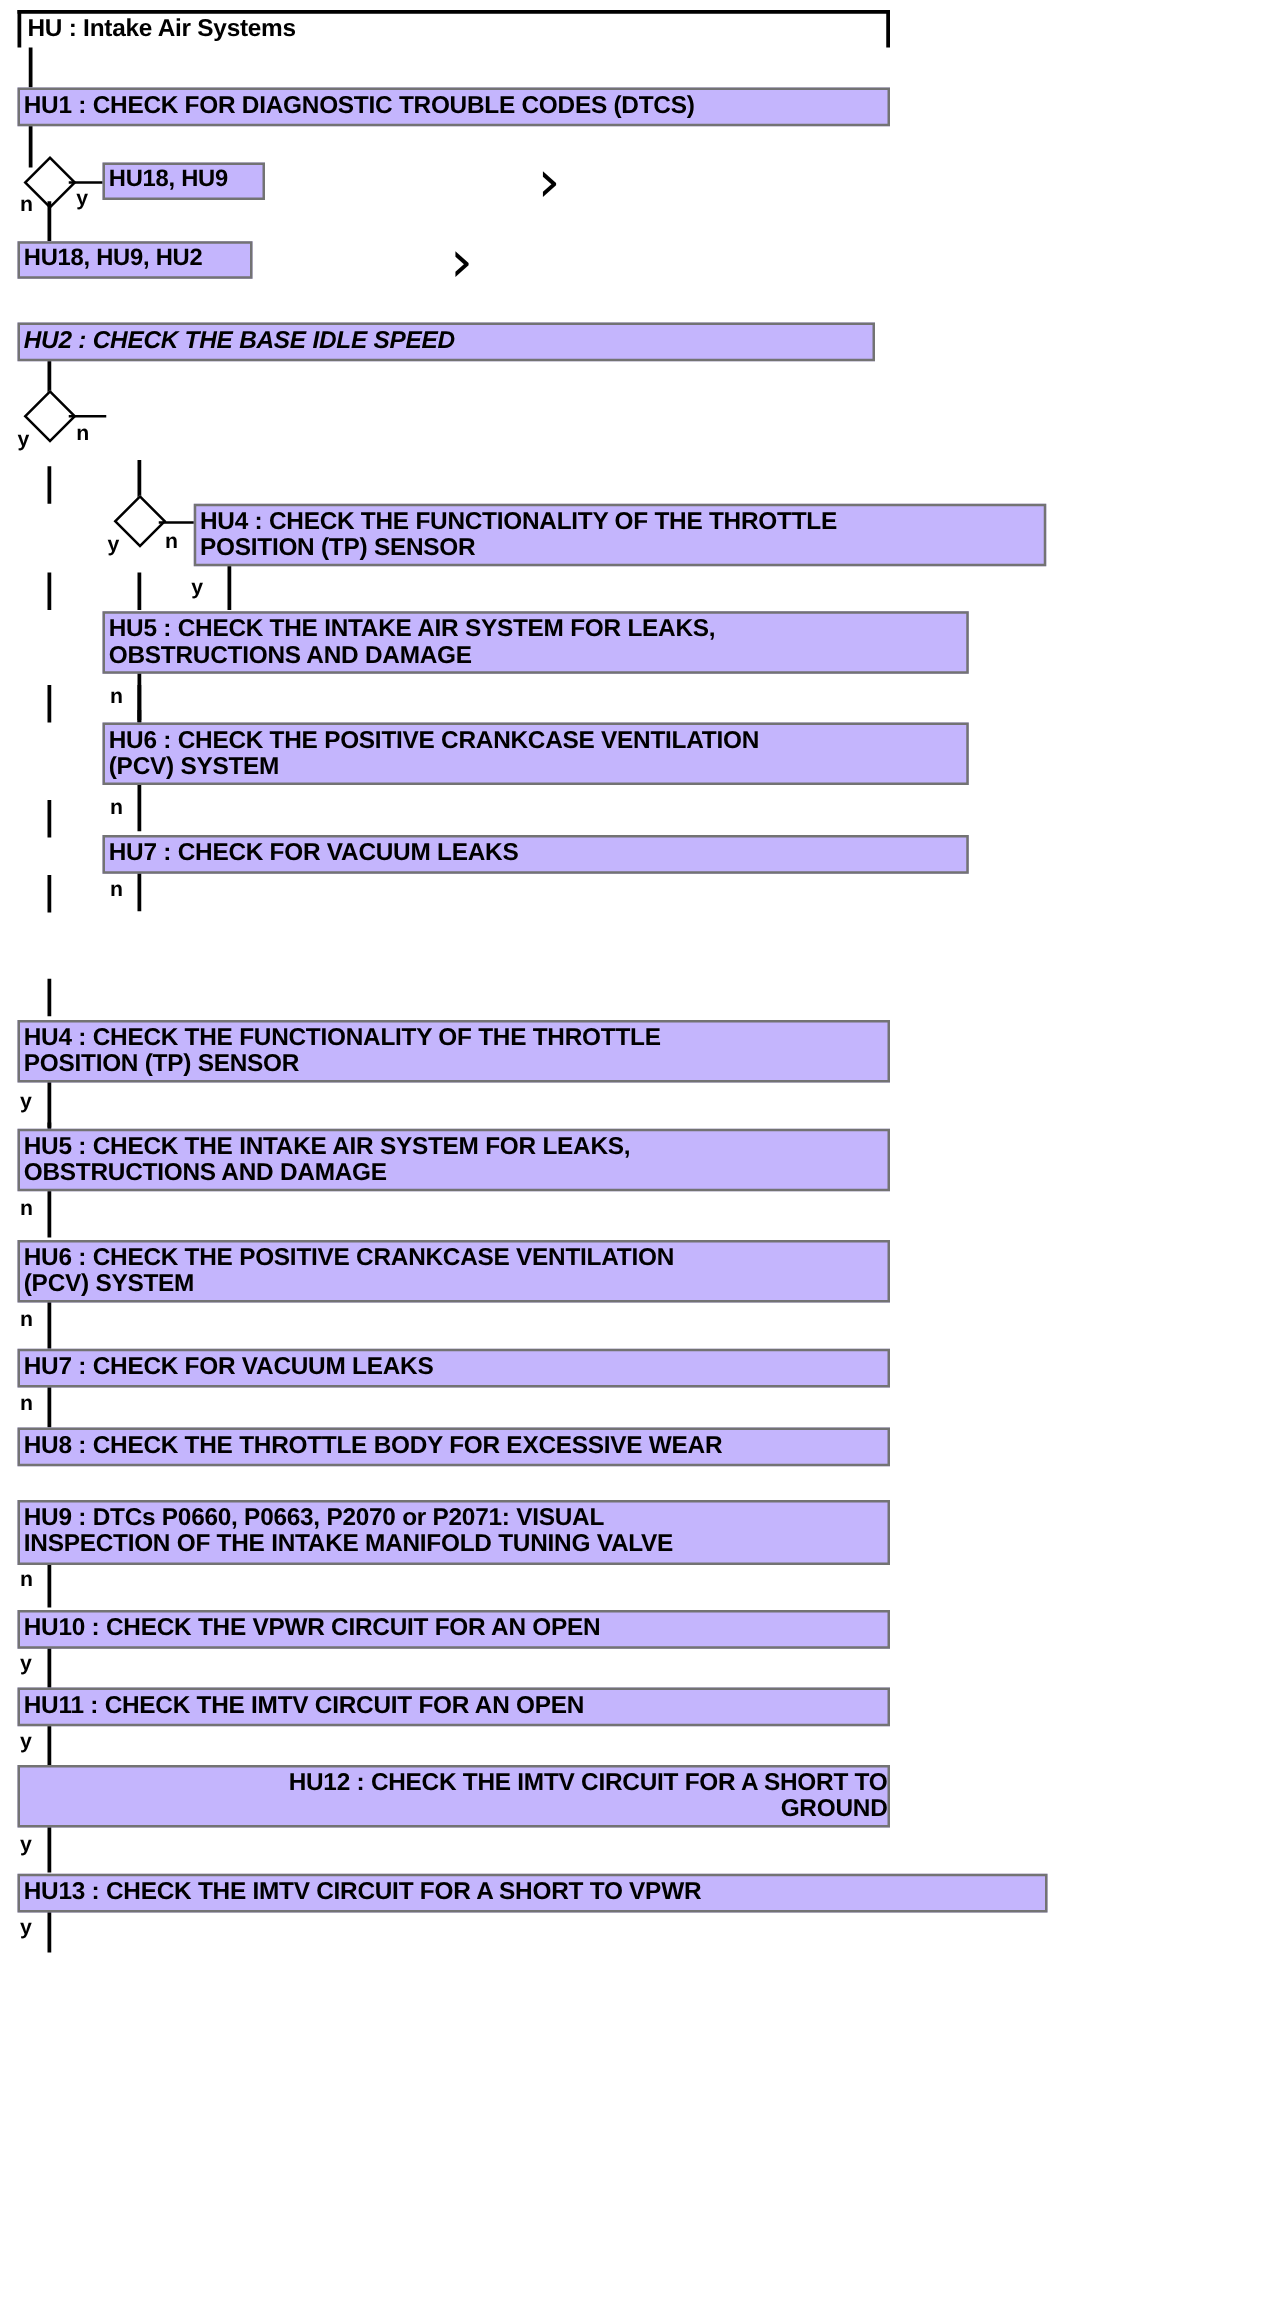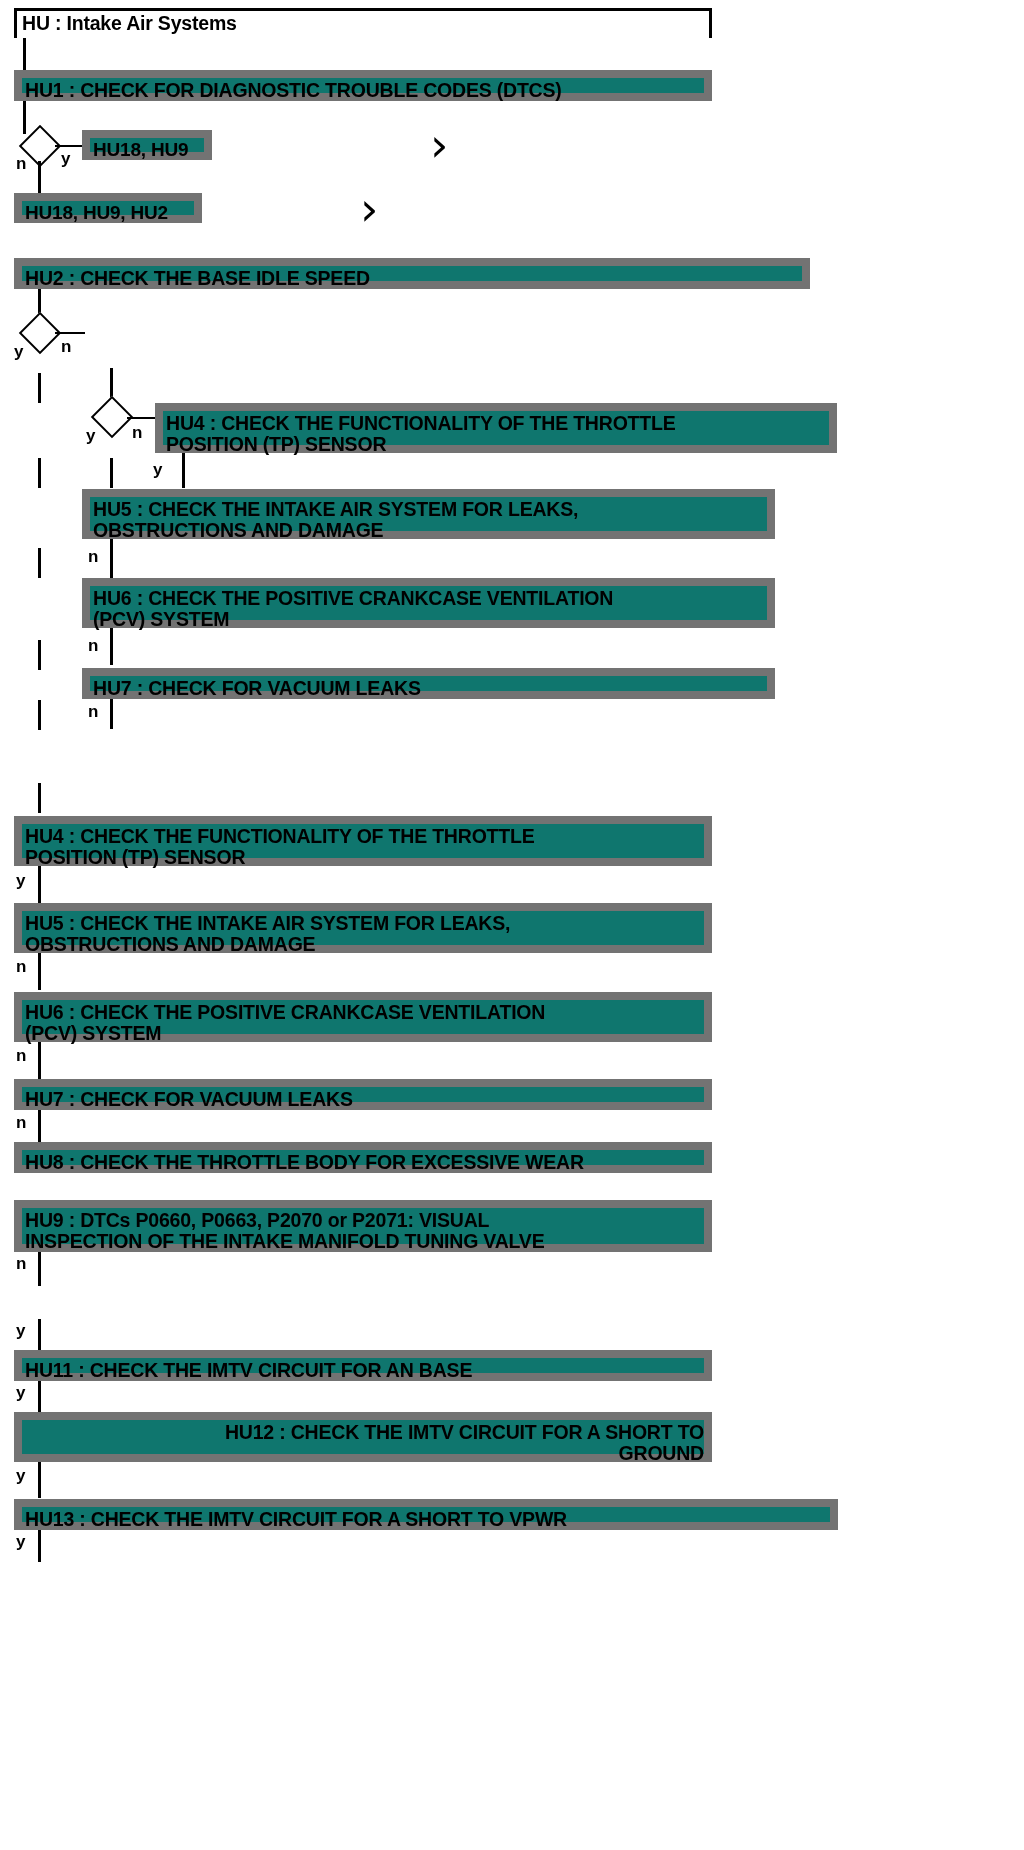--- a/index.html
+++ b/index.html
@@ -13,22 +13,22 @@
     position:relative;
     width:1024px;
     height:1850px;
     background:#fff;
     overflow:hidden;
   }
   
   .node{
     position:absolute;
     box-sizing:border-box;
-    border:8px solid #737373;
-    background:#0f766e;
+    border:2px solid #737373;
+    background:#c4b5fd;
     font-weight:bold;
     line-height:1.06;
     letter-spacing:-0.2px;
     padding:2px 0 2px 3px;
     white-space:pre-line;
     font-size:19.5px;
   }
   .node.small{ font-size:19px; }
   .vline{
     position:absolute;
@@ -103,21 +103,21 @@
 
   <div class="hline thin" style="left:55px;top:145px;width:29px;"></div>
   <div class="node small" style="left:82px;top:130px;width:130px;height:30px;">HU18, HU9</div>
 
   <div class="vline" style="left:38px;top:161px;height:32px;"></div>
   <div class="node small" style="left:14px;top:193px;width:188px;height:30px;">HU18, HU9, HU2</div>
 
   <div class="chevron" style="left:430px;top:122px;">›</div>
   <div class="chevron" style="left:360px;top:186px;">›</div>
 
-  <div class="node" style="left:14px;top:258px;width:796px;height:31px;">HU2 : CHECK THE BASE IDLE SPEED</div>
+  <div class="node" style="left:14px;top:258px;width:686px;height:31px;font-style:italic;">HU2 : CHECK THE BASE IDLE SPEED</div>
 
   <div class="vline" style="left:38px;top:289px;height:32px;"></div>
 
   <div class="diamond" style="left:25px;top:318px;"></div>
   <div class="edge-label" style="left:14px;top:343px;">y</div>
   <div class="edge-label" style="left:61px;top:338px;">n</div>
 
   <div class="hline thin" style="left:55px;top:332px;width:30px;"></div>
 
 
@@ -190,25 +190,26 @@
   <div class="edge-label" style="left:16px;top:1114px;">n</div>
 
   <div class="node" style="left:14px;top:1142px;width:698px;height:31px;">HU8 : CHECK THE THROTTLE BODY FOR EXCESSIVE WEAR</div>
 
   <div class="node" style="left:14px;top:1200px;width:698px;height:52px;">HU9 : DTCs P0660, P0663, P2070 or P2071: VISUAL
 INSPECTION OF THE INTAKE MANIFOLD TUNING VALVE</div>
 
   <div class="vline" style="left:38px;top:1252px;height:34px;"></div>
   <div class="edge-label" style="left:16px;top:1255px;">n</div>
 
+  <div class="node" style="left:14px;top:1288px;width:698px;height:31px;">HU10 : CHECK THE VPWR CIRCUIT FOR AN OPEN</div>
 
   <div class="vline" style="left:38px;top:1319px;height:32px;"></div>
   <div class="edge-label" style="left:16px;top:1322px;">y</div>
 
-  <div class="node" style="left:14px;top:1350px;width:698px;height:31px;">HU11 : CHECK THE IMTV CIRCUIT FOR AN BASE</div>
+  <div class="node" style="left:14px;top:1350px;width:698px;height:31px;">HU11 : CHECK THE IMTV CIRCUIT FOR AN OPEN</div>
 
   <div class="vline" style="left:38px;top:1381px;height:32px;"></div>
   <div class="edge-label" style="left:16px;top:1384px;">y</div>
 
   <div class="node" style="left:14px;top:1412px;width:698px;height:50px;text-align:right;">HU12 : CHECK THE IMTV CIRCUIT FOR A SHORT TO
 GROUND</div>
 
   <div class="vline" style="left:38px;top:1462px;height:36px;"></div>
   <div class="edge-label" style="left:16px;top:1467px;">y</div>
 

